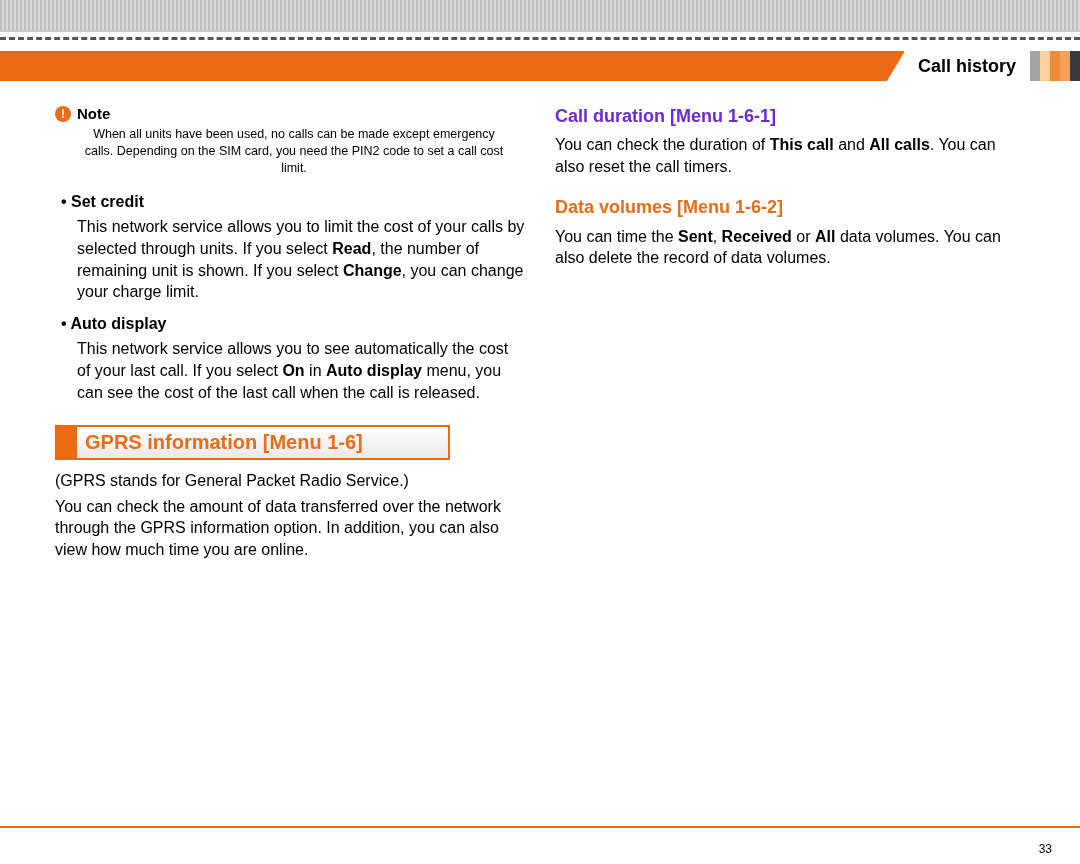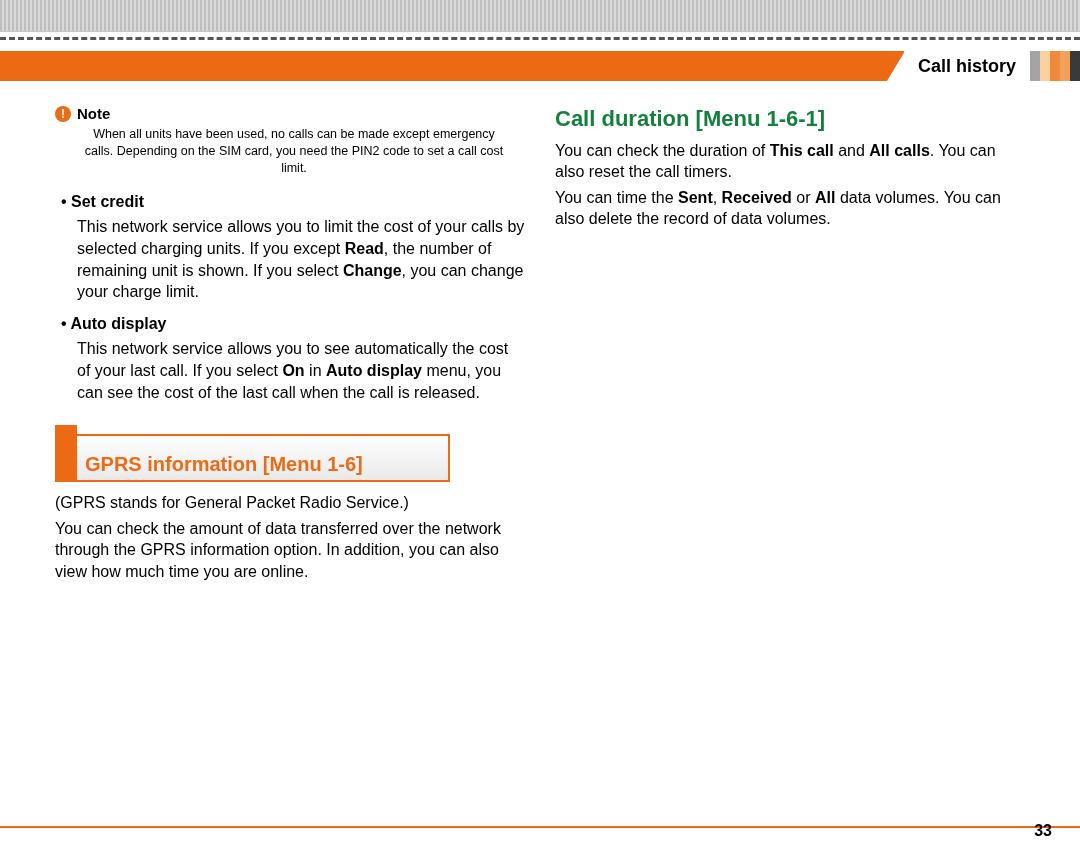--- a/index.html
+++ b/index.html
@@ -39,30 +39,30 @@
   .note-body { font-size:12.5px; line-height:1.35; margin:2px 0 14px 24px; max-width:430px;text-align:center;}
 
   .bullet-head { margin:10px 0 4px 6px; }
   .bullet-body { margin-left:22px; margin-bottom:6px; max-width:450px; }
 
   
   .boxhead { margin:22px 0 10px 0; display:flex; align-items:stretch; width:395px;}
   .box-tab { width:22px; background:#ec6a13; border:2px solid #ec6a13;}
   .box-main { flex:1; border:2px solid #ec6a13; border-left:none;
     background:linear-gradient(#fff,#e9e9e9);
-    color:#e96c17; font-weight:bold; font-size:20px; line-height:1; padding:18px 10px 6px 8px;margin-top:9px; }
+    color:#e96c17; font-weight:bold; font-size:20px; line-height:1; padding:5px 10px 6px 8px; }
 
   .para { margin-bottom:4px; max-width:470px;}
 
-  .subhead { color:#15803d; font-weight:bold; font-size:22px; margin:6px 0 6px 0;}
+  .subhead { color:#6d28d9; font-weight:bold; font-size:18px; margin:6px 0 6px 0;}
   .subhead2 { color:#e96c17; font-weight:bold; font-size:18px; margin:18px 0 6px 0;}
 
   
   .bottomrule { position:absolute; left:0; bottom:36px; width:1080px; height:0; border-top:2px solid #ec6a13;}
-  .pagenum { position:absolute; right:28px; bottom:24px; font-size:16px; font-weight:bold; }
+  .pagenum { position:absolute; right:28px; bottom:8px; font-size:12px; font-weight:normal; }
 </style>
 </head>
 <body>
 
 <div class="page">
 
   <div class="topband"></div>
   <div class="dashline"></div>
 
   <div class="orangebar"></div>
@@ -83,21 +83,21 @@
     <div class="col">
 
       <div class="note-head">
         <span class="note-icon">!</span>
         <span class="note-title">Note</span>
       </div>
       <div class="note-body">When all units have been used, no calls can be made except emergency calls. Depending on the SIM card, you need the PIN2 code to set a call cost limit.</div>
 
       <div class="bullet-head"><b>• Set credit</b></div>
       <div class="bullet-body">
-        <span>This network service allows you to limit the cost of your calls by selected charging units. If you except </span><b>Read</b><span>, the number of remaining unit is shown. If you select </span><b>Change</b><span>, you can change your charge limit.</span>
+        <span>This network service allows you to limit the cost of your calls by selected through units. If you select </span><b>Read</b><span>, the number of remaining unit is shown. If you select </span><b>Change</b><span>, you can change your charge limit.</span>
       </div>
 
       <div class="bullet-head"><b>• Auto display</b></div>
       <div class="bullet-body">
         <span>This network service allows you to see automatically the cost of your last call. If you select </span><b>On</b><span> in </span><b>Auto display</b><span> menu, you can see the cost of the last call when the call is released.</span>
       </div>
 
       <div class="boxhead">
         <div class="box-tab"></div>
         <div class="box-main">GPRS information [Menu 1-6]</div>
@@ -105,20 +105,21 @@
       <div class="para">(GPRS stands for General Packet Radio Service.)</div>
       <div class="para">You can check the amount of data transferred over the network through the GPRS information option. In addition, you can also view how much time you are online.</div>
     </div>
 
     <div class="col">
       <div class="subhead">Call duration [Menu 1-6-1]</div>
       <div class="para">
         <span>You can check the duration of </span><b>This call</b><span> and </span><b>All calls</b><span>. You can also reset the call timers.</span>
       </div>
 
+      <div class="subhead2">Data volumes [Menu 1-6-2]</div>
       <div class="para">
         <span>You can time the </span><b>Sent</b><span>, </span><b>Received</b><span> or </span><b>All</b><span> data volumes. You can also delete the record of data volumes.</span>
       </div>
     </div>
   </div>
 
   <div class="bottomrule"></div>
   <div class="pagenum">33</div>
 </div>
 

